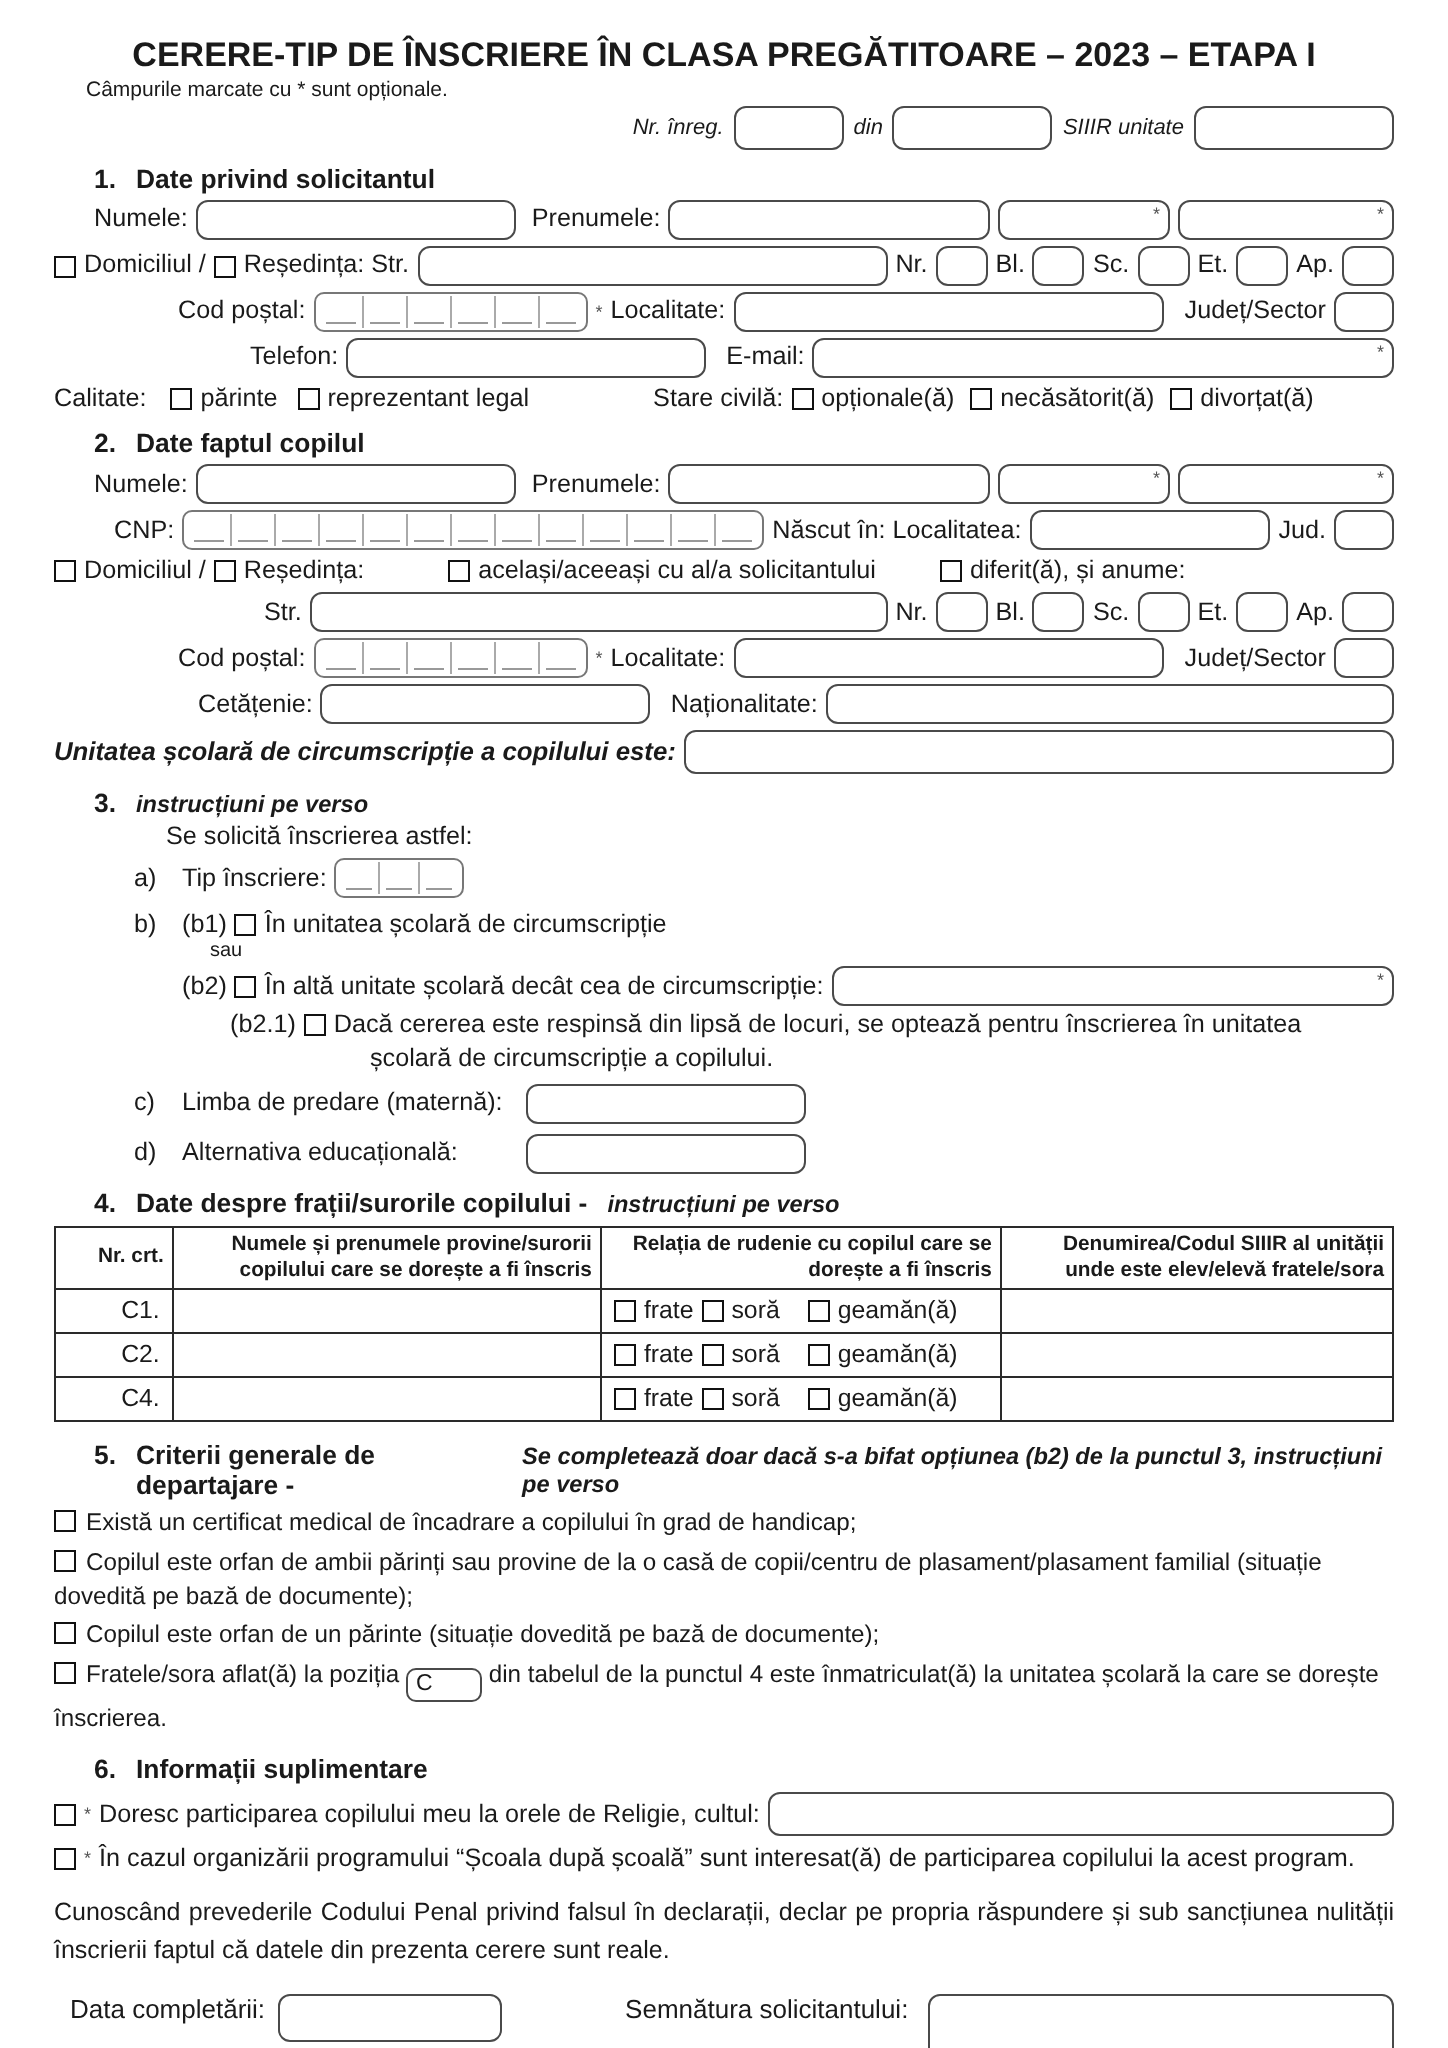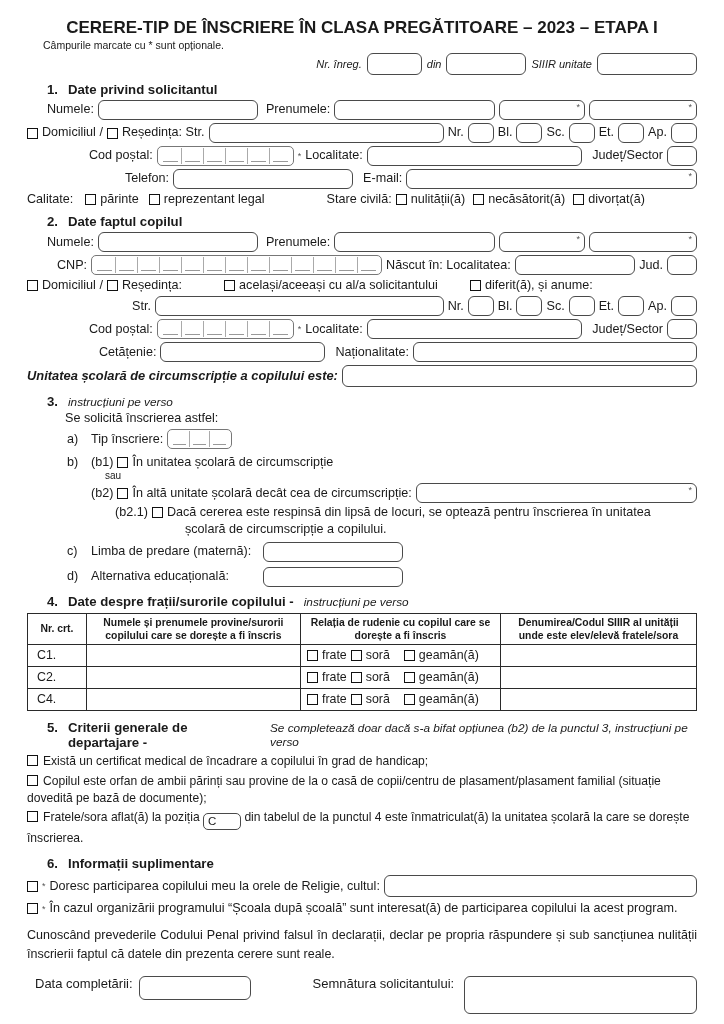--- a/index.html
+++ b/index.html
@@ -2,39 +2,39 @@
 <html><head>
 <meta charset="utf-8">
 <style>
   html,body{margin:0;padding:0;background:#fff;}
   body{font-family:"Liberation Sans",sans-serif;color:#1a1a1a;}
   .page{width:724px;height:1024px;box-sizing:border-box;padding:12px 27px 0;overflow:hidden;background:#fff;margin:0 auto;}
   .title{font-size:17px;font-weight:bold;text-align:center;margin:6px 0 1px;}
   .note{font-size:10.5px;margin-left:16px;}
   .reg{display:flex;justify-content:flex-end;align-items:center;gap:5px;font-style:italic;font-size:11px;margin-top:2px;}
   .sec{display:flex;gap:10px;font-weight:bold;font-size:13.2px;margin:7px 0 1px 20px;align-items:baseline;}
-  .sec .it{font-weight:normal;font-style:italic;font-size:11.8px;}
+  .sec .it{font-weight:bold;font-style:italic;font-size:11.8px;}
   .row{display:flex;align-items:center;gap:4px;margin-top:3px;font-size:12.6px;line-height:1.2;}
   .bx{border:1.5px solid #4a4a4a;border-radius:6px;height:20px;background:#fff;position:relative;box-sizing:border-box;flex:none;}
   .bx.h22{height:22px;} .bx.h38{height:38px;}
   .grow{flex:1 1 auto;}
   .ast{position:absolute;right:4px;top:1px;font-size:9px;color:#555;}
   .cb{width:11px;height:11px;border:1.5px solid #111;background:#fff;flex:none;display:inline-block;box-sizing:border-box;}
   .cbi{width:11px;height:11px;border:1.5px solid #111;background:#fff;display:inline-block;box-sizing:border-box;vertical-align:-1px;margin-right:5px;}
   .segbox{display:inline-flex;align-items:stretch;border:1.5px solid #777;border-radius:5px;height:20px;padding:1px 2px;box-sizing:border-box;flex:none;background:#fff;}
   .segbox .seg{width:21px;position:relative;border-left:1px solid #aaa;}
   .segbox .seg:first-child{border-left:none;}
   .segbox .seg::after{content:"";position:absolute;left:3px;right:3px;bottom:2px;border-bottom:1.3px solid #999;}
   .segbox.tiny .seg{width:19px;}
   sup.star{font-size:9px;color:#555;}
   .w18{width:20px;flex:none;}
   .lblfix{width:168px;flex:none;}
   .bold{font-weight:bold;font-style:italic;}
   .small{font-size:10px;}
-  table{border-collapse:collapse;width:100%;margin-top:4px;table-layout:fixed;}
+  table{border-collapse:collapse;width:100%;margin-top:4px;table-layout:fixed;text-align:right;}
   th,td{border:1.3px solid #2a2a2a;background:#fff;}
   th{font-size:10.4px;padding:2px 4px;line-height:1.25;font-weight:bold;}
   td{height:21px;font-size:12.4px;padding:0 6px;}
   .relcell{display:flex;align-items:center;gap:4px;font-size:12.4px;}
   .mlgeam{margin-left:10px;}
   .s5item{font-size:12.1px;margin-top:3px;line-height:1.4;}
   .cboxC{display:inline-block;width:38px;height:17px;border:1.5px solid #4a4a4a;border-radius:5px;box-sizing:border-box;vertical-align:-4px;padding-left:4px;font-size:11.5px;line-height:14px;}
   .decl{font-size:12.5px;text-align:justify;margin-top:10px;line-height:1.45;}
   .sigrow{display:flex;align-items:flex-start;margin-top:13px;font-size:13px;}
 </style>
@@ -118,21 +118,21 @@
   </div>
 
   <div class="row">
     <span>Calitate:</span>
     <span class="cb" style="margin-left:8px"></span>
     <span>părinte</span>
     <span class="cb" style="margin-left:6px"></span>
     <span>reprezentant legal</span>
     <span style="margin-left:58px">Stare civilă:</span>
     <span class="cb"></span>
-    <span>nulității(ă)</span>
+    <span>opționale(ă)</span>
     <span class="cb" style="margin-left:4px"></span>
     <span>necăsătorit(ă)</span>
     <span class="cb" style="margin-left:4px"></span>
     <span>divorțat(ă)</span>
   </div>
 
   <div class="sec">
     <span>2.</span>
     <span>Date faptul copilul</span>
   </div>
@@ -226,21 +226,21 @@
   <div class="row">
     <span class="bold" style="font-size:12.9px">Unitatea școlară de circumscripție a copilului este:</span>
     <span class="bx grow h22"></span>
   </div>
 
   <div class="sec">
     <span>3.</span>
     <span class="it">instrucțiuni pe verso</span>
   </div>
 
-  <div class="row" style="margin-left:38px;margin-top:2px">
+  <div class="row" style="margin-left:56px;margin-top:2px">
     <span>Se solicită înscrierea astfel:</span>
   </div>
 
   <div class="row" style="margin-left:40px">
     <span class="w18">a)</span>
     <span>Tip înscriere:</span>
     <span class="segbox tiny">
         <span class="seg"></span>
         <span class="seg"></span>
         <span class="seg"></span>
@@ -364,20 +364,23 @@
     <span class="it">Se completează doar dacă s-a bifat opțiunea (b2) de la punctul 3, instrucțiuni pe verso</span>
   </div>
 
   <div class="s5item">
     <span class="cbi"></span><span>Există un certificat medical de încadrare a copilului în grad de handicap;</span>
   </div>
   <div class="s5item">
     <span class="cbi"></span><span>Copilul este orfan de ambii părinți sau provine de la o casă de copii/centru de plasament/plasament familial (situație dovedită pe bază de documente);</span>
   </div>
   <div class="s5item">
+    <span class="cbi"></span><span>Copilul este orfan de un părinte (situație dovedită pe bază de documente);</span>
+  </div>
+  <div class="s5item">
     <span class="cbi"></span><span>Fratele/sora aflat(ă) la poziția</span>
     <span class="cboxC">C</span>
     <span>din tabelul de la punctul 4 este înmatriculat(ă) la unitatea școlară la care se dorește înscrierea.</span>
   </div>
 
   <div class="sec" style="margin-top:9px">
     <span>6.</span>
     <span>Informații suplimentare</span>
   </div>
 

